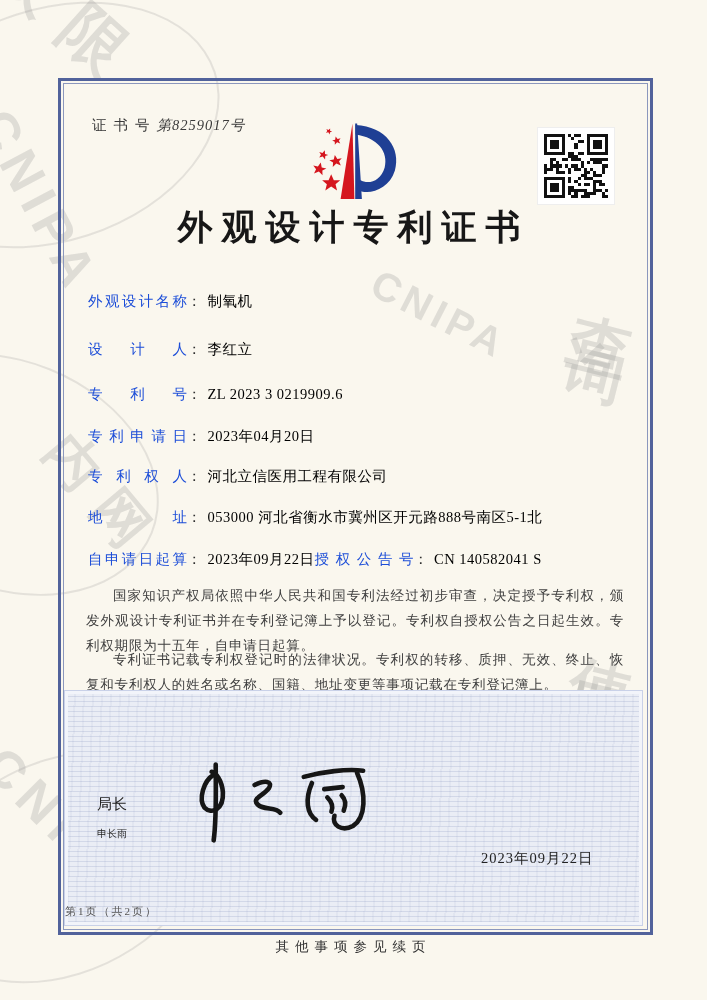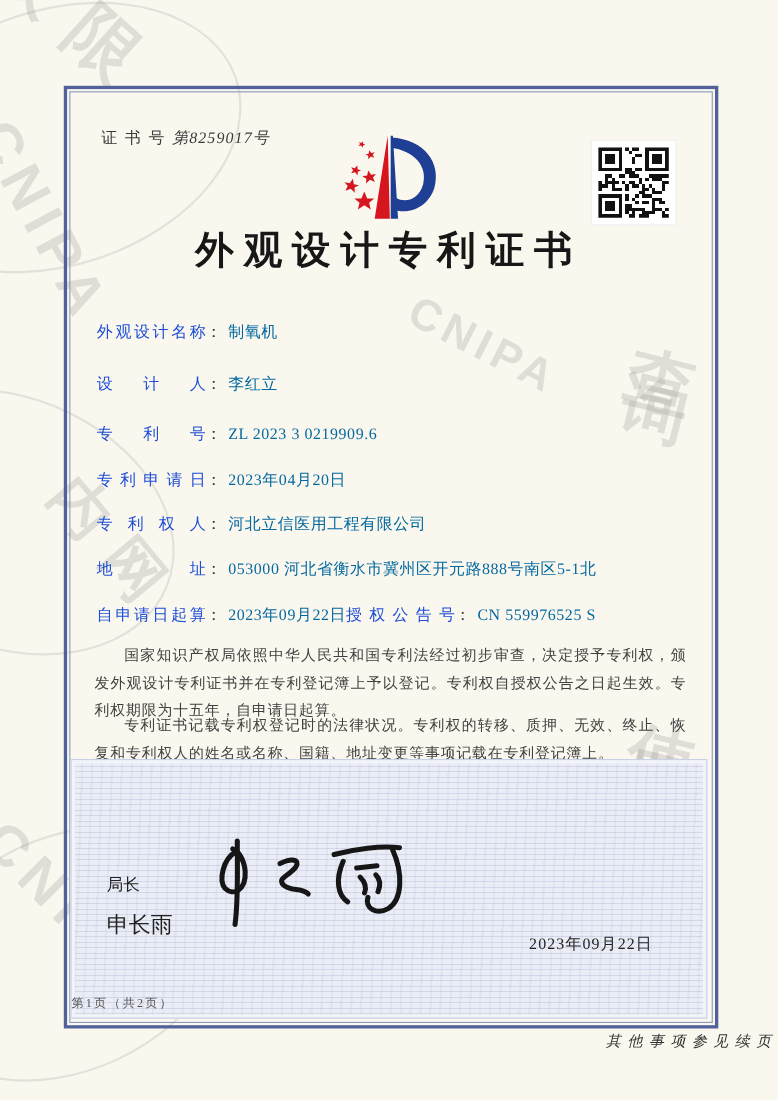--- a/index.html
+++ b/index.html
@@ -35,41 +35,41 @@
   .qr-box svg{width:64px;height:64px;}
 
   .title{position:absolute;left:0;right:0;top:204px;margin:0;text-align:center;
          font-size:35px;font-weight:bold;letter-spacing:9px;color:#171717;}
 
   .field-row{position:absolute;left:88px;width:540px;font-size:14.5px;color:#333;
              white-space:nowrap;}
   .flabel{display:inline-block;width:99px;text-align:justify;text-align-last:justify;
           vertical-align:bottom;color:#1d4ed8;}
   .fcolon{display:inline-block;margin-right:6px;color:#2f2f2f;}
-  .fvalue{letter-spacing:0.5px;color:#0369a1;}
+  .fvalue{letter-spacing:0.5px;color:#000000;}
   .grant-second{}
 
   .para{position:absolute;left:86px;width:538px;margin:0;font-size:13.5px;line-height:1.85;
         text-align:justify;text-indent:2em;letter-spacing:0.8px;color:#404040;}
 
   
   .pattern{position:absolute;left:64px;top:690px;width:577px;height:234px;
            background-color:#eaedf5;
            background-image:repeating-linear-gradient(180deg,rgba(125,140,185,0.22) 0 1px,transparent 1px 5px),
                             repeating-linear-gradient(92deg,rgba(125,140,185,0.08) 0 2px,transparent 2px 9px);
            border:1px solid #c9d1e8;box-shadow:inset 0 0 0 3px #f2f4fa;}
   .signer-title{position:absolute;left:32px;top:104px;font-size:15px;color:#222;}
-  .signer-name{position:absolute;left:32px;top:136px;font-size:20px;color:#222;}
+  .signer-name{position:absolute;left:32px;top:136px;font-size:10px;color:#222;}
   .sig{position:absolute;left:120px;top:66px;width:215px;height:95px;}
   .issue-date{position:absolute;left:416px;top:158px;font-size:14.5px;color:#222;letter-spacing:1px;}
   .page-indicator{position:absolute;left:0;right:0;bottom:6px;text-align:left;
                   font-size:11px;color:#555;letter-spacing:2px;}
 
-  .footer-note{position:absolute;left:0;right:0;top:938px;text-align:right;
-               font-size:13.5px;letter-spacing:6px;color:#333;font-style:italic;}
+  .footer-note{position:absolute;left:0;right:0;top:938px;text-align:center;
+               font-size:13.5px;letter-spacing:6px;color:#333;}
 </style>
 </head>
 <body>
 
 <div class="page">
 
   <div class="wm-layer">
     <div class="wm-ellipse e1"></div>
     <div class="wm-ellipse e2"></div>
     <div class="wm-ellipse e3"></div>
@@ -249,21 +249,21 @@
     <div class="field-row" style="top:427px">
       <span class="flabel">专利申请日</span><span class="fcolon">：</span><span class="fvalue">2023年04月20日</span>
     </div>
     <div class="field-row" style="top:467px">
       <span class="flabel">专利权人</span><span class="fcolon">：</span><span class="fvalue">河北立信医用工程有限公司</span>
     </div>
     <div class="field-row" style="top:508px">
       <span class="flabel">地址</span><span class="fcolon">：</span><span class="fvalue">053000 河北省衡水市冀州区开元路888号南区5-1北</span>
     </div>
     <div class="field-row" style="top:550px">
-      <span class="flabel">自申请日起算</span><span class="fcolon">：</span><span class="fvalue">2023年09月22日</span><span class="flabel grant-second">授权公告号</span><span class="fcolon">：</span><span class="fvalue">CN 559976525 S</span>
+      <span class="flabel">自申请日起算</span><span class="fcolon">：</span><span class="fvalue">2023年09月22日</span><span class="flabel grant-second">授权公告号</span><span class="fcolon">：</span><span class="fvalue">CN 140582041 S</span>
     </div>
 
     <p class="para" style="top:584px">国家知识产权局依照中华人民共和国专利法经过初步审查，决定授予专利权，颁发外观设计专利证书并在专利登记簿上予以登记。专利权自授权公告之日起生效。专利权期限为十五年，自申请日起算。</p>
     <p class="para" style="top:648px">专利证书记载专利权登记时的法律状况。专利权的转移、质押、无效、终止、恢复和专利权人的姓名或名称、国籍、地址变更等事项记载在专利登记簿上。</p>
 
     <div class="pattern">
       <div class="signer-title">局长</div>
       <div class="signer-name">申长雨</div>
 
       <svg class="sig" viewBox="0 0 210 90" fill="none" stroke="#161616" stroke-width="4.5" stroke-linecap="round">

